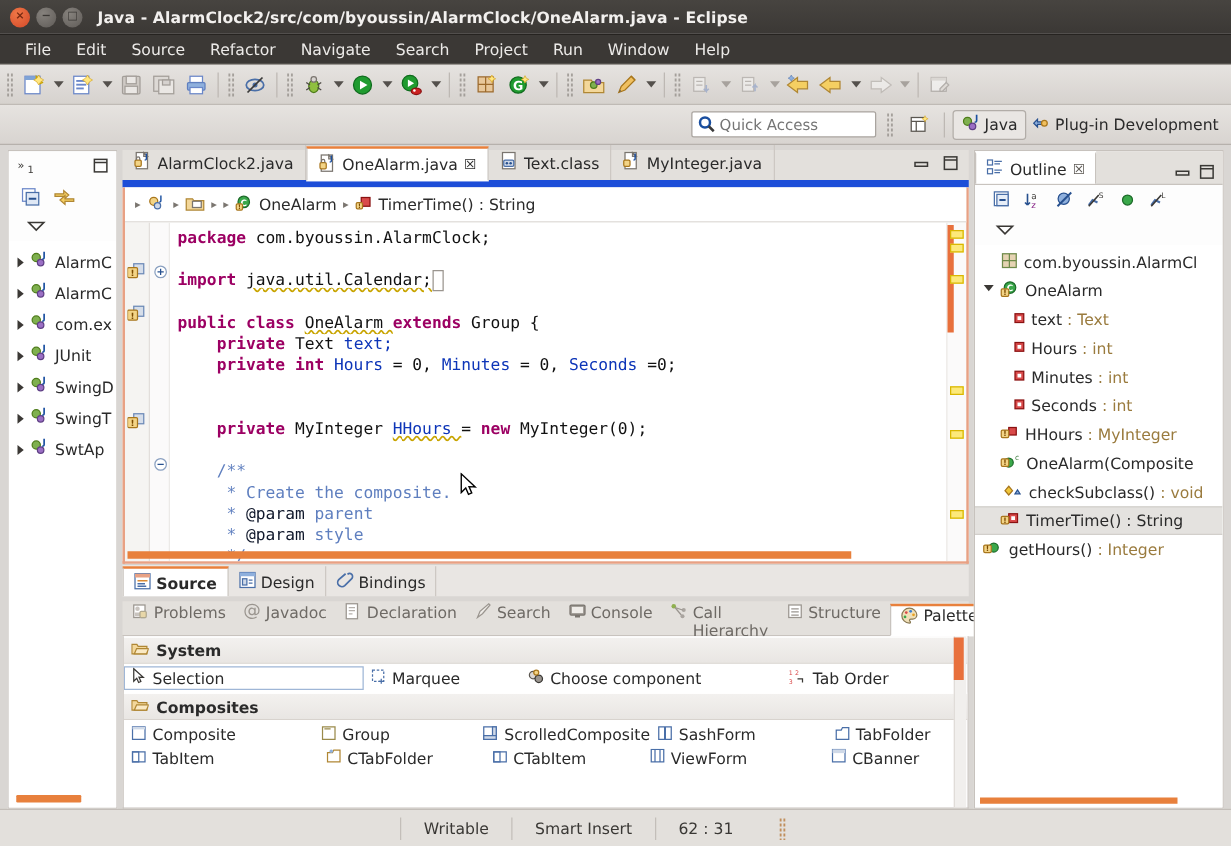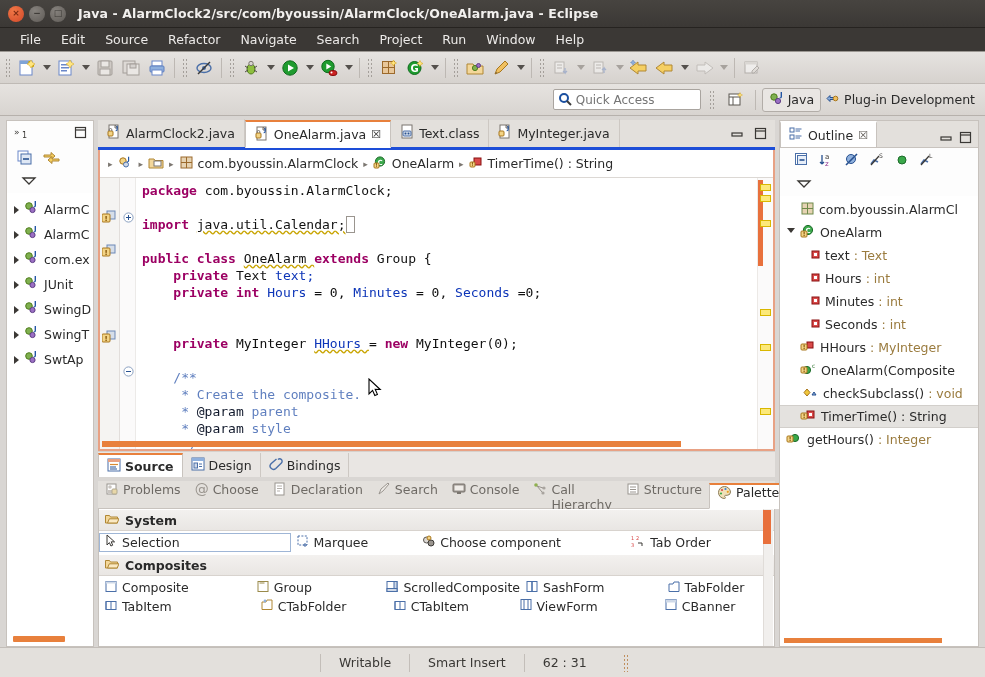--- a/index.html
+++ b/index.html
@@ -103,21 +103,21 @@
   .twisty { width:10px; display:flex; justify-content:center; }
   .twisty i { width:0;height:0;border-top:4px solid transparent;border-bottom:4px solid transparent;border-left:5px solid #3b3835;}
   .twisty.open i { border-left:4px solid transparent;border-right:4px solid transparent;border-top:5px solid #3b3835;}
   .explorer-hbar { position:absolute; left:6px; bottom:4px; width:52px; height:6px; background:#e8803c; border-radius:1px;}
 
   
   .center { flex:1; display:flex; flex-direction:column; gap:4px; min-width:0; }
 
   
   .editor-outer { flex:0 0 357px; display:flex; flex-direction:column; min-height:0;}
-  .edtabbar { height:30px; display:flex; align-items:flex-end; background:#e3e0dc; border-bottom:3px solid #1d4ed8; position:relative;}
+  .edtabbar { height:30px; display:flex; align-items:flex-end; background:#e3e0dc; border-bottom:6px solid #1d4ed8; position:relative;}
   .edtab { display:flex; align-items:center; gap:5px; height:28px; padding:0 9px; font-size:12.5px;
            color:#2a2a2a; border-right:1px solid #cdc8c3; }
   .edtab.active { background:#fff; border:1px solid #c8c3be; border-bottom:1px solid #fff; position:relative; top:1px;
                   border-top:2px solid #e8803c;}
   .edtab .x { font-size:11px; }
   .ed-tools { margin-left:auto; display:flex; align-items:center; gap:10px; padding-right:8px; padding-bottom:4px;}
 
   .edframe { flex:1; border:2px solid #e8a184; border-top:none; background:#fff; display:flex; flex-direction:column; min-height:0; position:relative;}
   .breadcrumb { height:28px; display:flex; align-items:center; gap:5px; padding:0 8px; background:#fff;
                 border-bottom:1px solid #dcd8d4; font-size:12.5px; white-space:nowrap; overflow:hidden;}
@@ -677,30 +677,20 @@
             <span class="bc-sep">▸</span>
             <span class="bc-item">
               <span>
                 <svg width="16" height="15" viewBox="0 0 16 15">
                     <path d="M1 4h5l1 1.5h8V13H1z" fill="#f3d79a" stroke="#b08734"></path>
                     <rect x="6" y="6" width="7" height="5" fill="#fff" stroke="#7a756f"></rect>
                   </svg>
               </span>
             </span>
             <span class="bc-sep">▸</span>
-            <span class="bc-item">
-              <span>
-                <svg width="15" height="15" viewBox="0 0 15 15">
-                    <rect x="2" y="2" width="11" height="11" fill="#e6d3b3" stroke="#9c6a2c"></rect>
-                    <line x1="2" y1="7.5" x2="13" y2="7.5" stroke="#9c6a2c"></line>
-                    <line x1="7.5" y1="2" x2="7.5" y2="13" stroke="#9c6a2c"></line>
-                  </svg>
-              </span>
-              <span>com.byoussin.AlarmClock</span>
-            </span>
             <span class="bc-sep">▸</span>
             <span class="bc-item">
               <span>
                 <svg width="15" height="15" viewBox="0 0 15 15">
                     <circle cx="7" cy="6.5" r="4.6" fill="#3aa84a" stroke="#1d6b2a"></circle>
                     <text x="7" y="9.5" font-size="7" fill="#fff" text-anchor="middle" font-family="DejaVu Sans, sans-serif" font-weight="bold">C</text>
                     <rect x="1" y="8" width="5" height="5" rx="1" fill="#f3d486" stroke="#a8761c"></rect>
                     <text x="3.5" y="12.3" font-size="5" fill="#7a4a00" text-anchor="middle" font-family="DejaVu Sans, sans-serif" font-weight="bold">!</text>
                   </svg>
               </span>
@@ -839,21 +829,21 @@
                   <rect x="2" y="2" width="9" height="10" fill="#fff" stroke="#9a958f"></rect>
                   <circle cx="5" cy="5" r="1.8" fill="#c9c4bf"></circle>
                   <rect x="3" y="8" width="6" height="3" fill="#c9c4bf"></rect>
                   <rect x="7" y="7" width="5" height="5" rx="1" fill="#e8d7a8" stroke="#b0a88f"></rect>
                 </svg>
             </span>
             <span>Problems</span>
           </div>
           <div class="btab">
             <span style="font-size:14px;color:#9a958f;line-height:1;">@</span>
-            <span>Choose</span>
+            <span>Javadoc</span>
           </div>
           <div class="btab">
             <span>
               <svg width="14" height="14" viewBox="0 0 14 14">
                   <rect x="2" y="1" width="9" height="12" fill="#fff" stroke="#9a958f"></rect>
                   <line x1="4" y1="4" x2="9" y2="4" stroke="#b5b0ab"></line>
                   <line x1="4" y1="6.5" x2="9" y2="6.5" stroke="#b5b0ab"></line>
                   <line x1="4" y1="9" x2="7" y2="9" stroke="#b5b0ab"></line>
                 </svg>
             </span>

